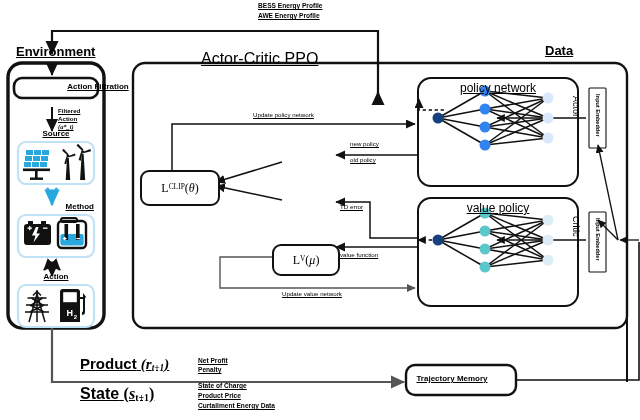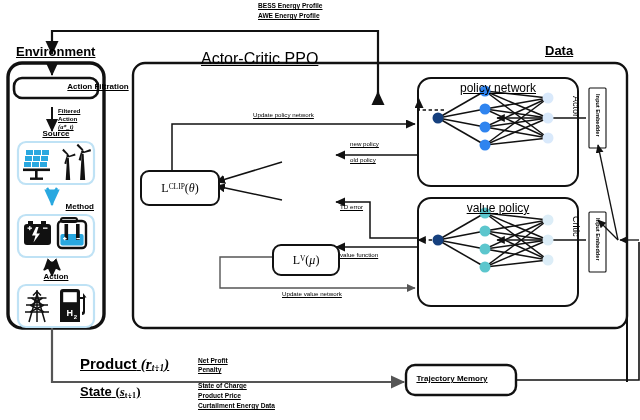--- a/index.html
+++ b/index.html
@@ -279,21 +279,21 @@
     <span class="vert" style="display:inline-block;">Input Embedder</span>
   </div>
 
   <div class="lbl hdr" style="left:80px;top:356px;font-size:15px;">
     <span>Product</span>
     <span class="serif" style="text-decoration:none;font-style:italic;">(<i>r</i><sub>t+1</sub>)</span>
   </div>
   <div class="lbl tiny" style="left:198px;top:357px;">Net Profit</div>
   <div class="lbl tiny" style="left:198px;top:366px;">Penalty</div>
 
-  <div class="lbl hdr" style="left:80px;top:385px;font-size:13px;">
+  <div class="lbl hdr" style="left:80px;top:385px;font-size:16px;">
     <span>State</span>
     <span class="serif" style="text-decoration:none;">(<i>s</i><sub>t+1</sub>)</span>
   </div>
   <div class="lbl tiny" style="left:198px;top:382px;">State of Charge</div>
   <div class="lbl tiny" style="left:198px;top:392px;">Product Price</div>
   <div class="lbl tiny" style="left:198px;top:402px;">Curtailment Energy Data</div>
 
   <div class="lbl box-lbl" style="left:406px;top:375px;width:92px;text-align:center;">Trajectory Memory</div>
 
 </div>

